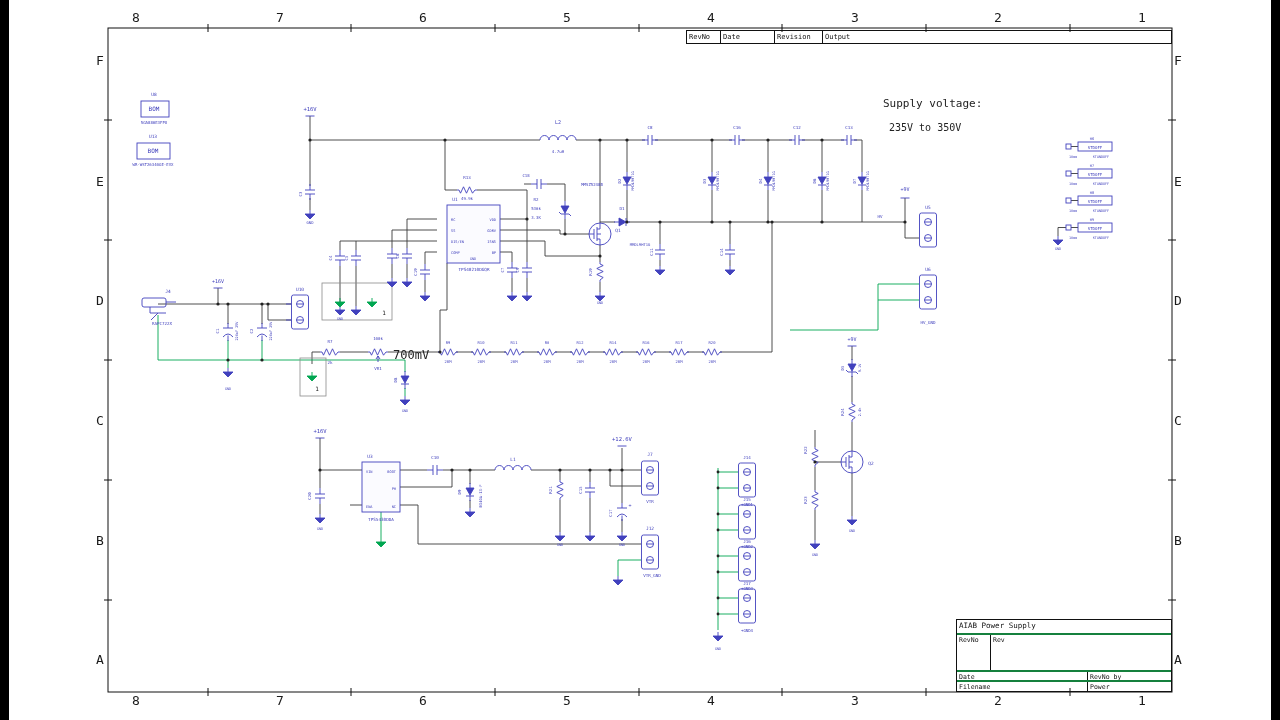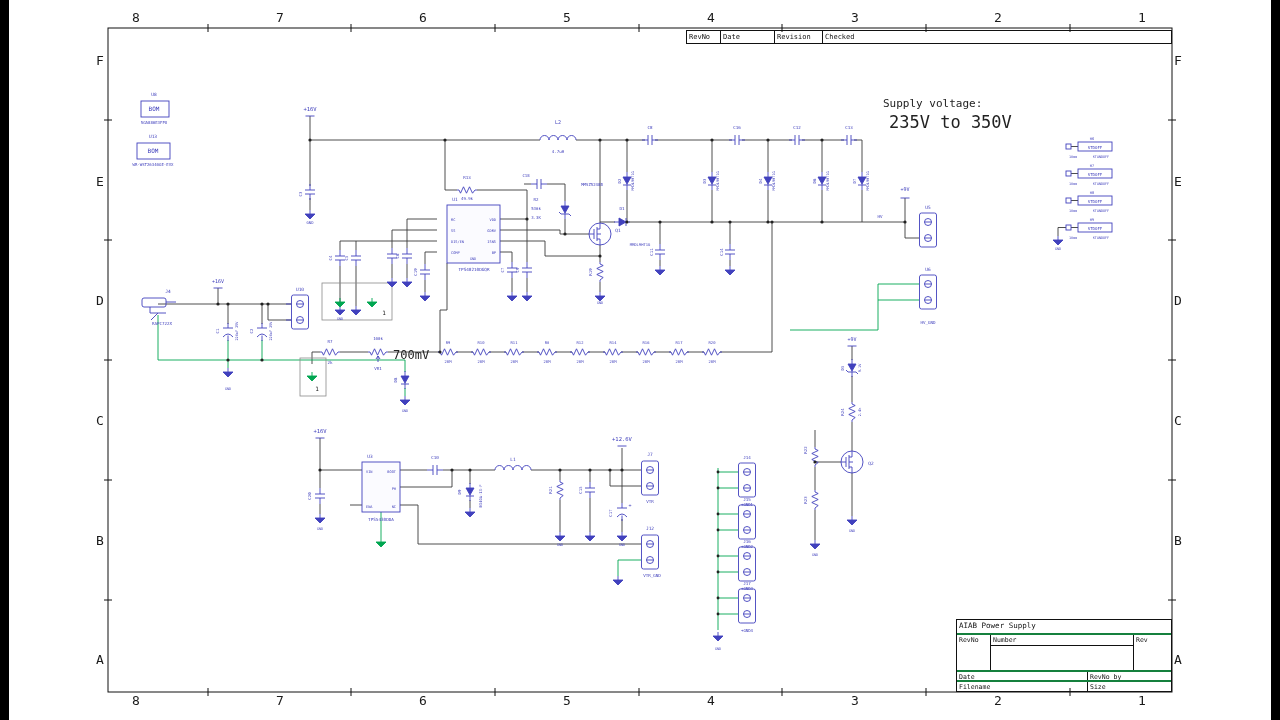--- a/index.html
+++ b/index.html
@@ -454,46 +454,43 @@
         <text x="1073" y="238.5" font-size="3.4px" fill="#4141bd">18mm</text>
         <text x="1101" y="238.5" font-size="3.4px" fill="#4141bd">STANDOFF</text>
         <text x="1058" y="250" font-size="3.4px" fill="#4141bd">GND</text>
       </g>
 </svg>
 
 <div id="revtable">
   <div class="c" style="width:34px">RevNo</div>
   <div class="c" style="width:54px">Date</div>
   <div class="c" style="width:48px">Revision</div>
-  <div class="c" style="width:37px">Checked</div>
+  <div class="c" style="width:37px">Output</div>
 </div>
 
 <div id="titleblock">
   <div class="row" style="height:15px">
     <div class="cell" style="width:100%;font-size:7.5px">AIAB Power Supply</div>
   </div>
   <div class="row" style="height:37px">
     <div class="cell" style="width:34px">RevNo</div>
-    <div class="cell" style="width:143px;padding:0">
-      <div style="border-bottom:1px solid #111;height:11px;padding:1px 2px 0 2px;box-sizing:border-box">Number</div>
-    </div>
     <div class="cell" style="flex:1">Rev</div>
   </div>
   <div class="row" style="height:10px">
     <div class="cell" style="width:131px">Date</div>
     <div class="cell" style="flex:1">RevNo by</div>
   </div>
   <div class="row" style="flex:1;height:9px">
     <div class="cell" style="width:131px">Filename</div>
-    <div class="cell" style="flex:1">Size</div>
+    <div class="cell" style="flex:1">Power</div>
   </div>
 </div>
 
 <div class="ann" style="left:883px;top:97px;font-size:11px">Supply voltage:</div>
-<div class="ann" style="left:889px;top:112px;font-size:17px">235V to 350V</div>
+<div class="ann" style="left:889px;top:122px;font-size:10px">235V to 350V</div>
 <div class="ann" style="left:393px;top:348px;font-size:12px">700mV</div>
 
 <div id="gridlabels">
       <div class="gridlabel" style="left: 136px; top: 17px;">8</div>
       <div class="gridlabel" style="left: 136px; top: 700px;">8</div>
       <div class="gridlabel" style="left: 280px; top: 17px;">7</div>
       <div class="gridlabel" style="left: 280px; top: 700px;">7</div>
       <div class="gridlabel" style="left: 423px; top: 17px;">6</div>
       <div class="gridlabel" style="left: 423px; top: 700px;">6</div>
       <div class="gridlabel" style="left: 567px; top: 17px;">5</div>

